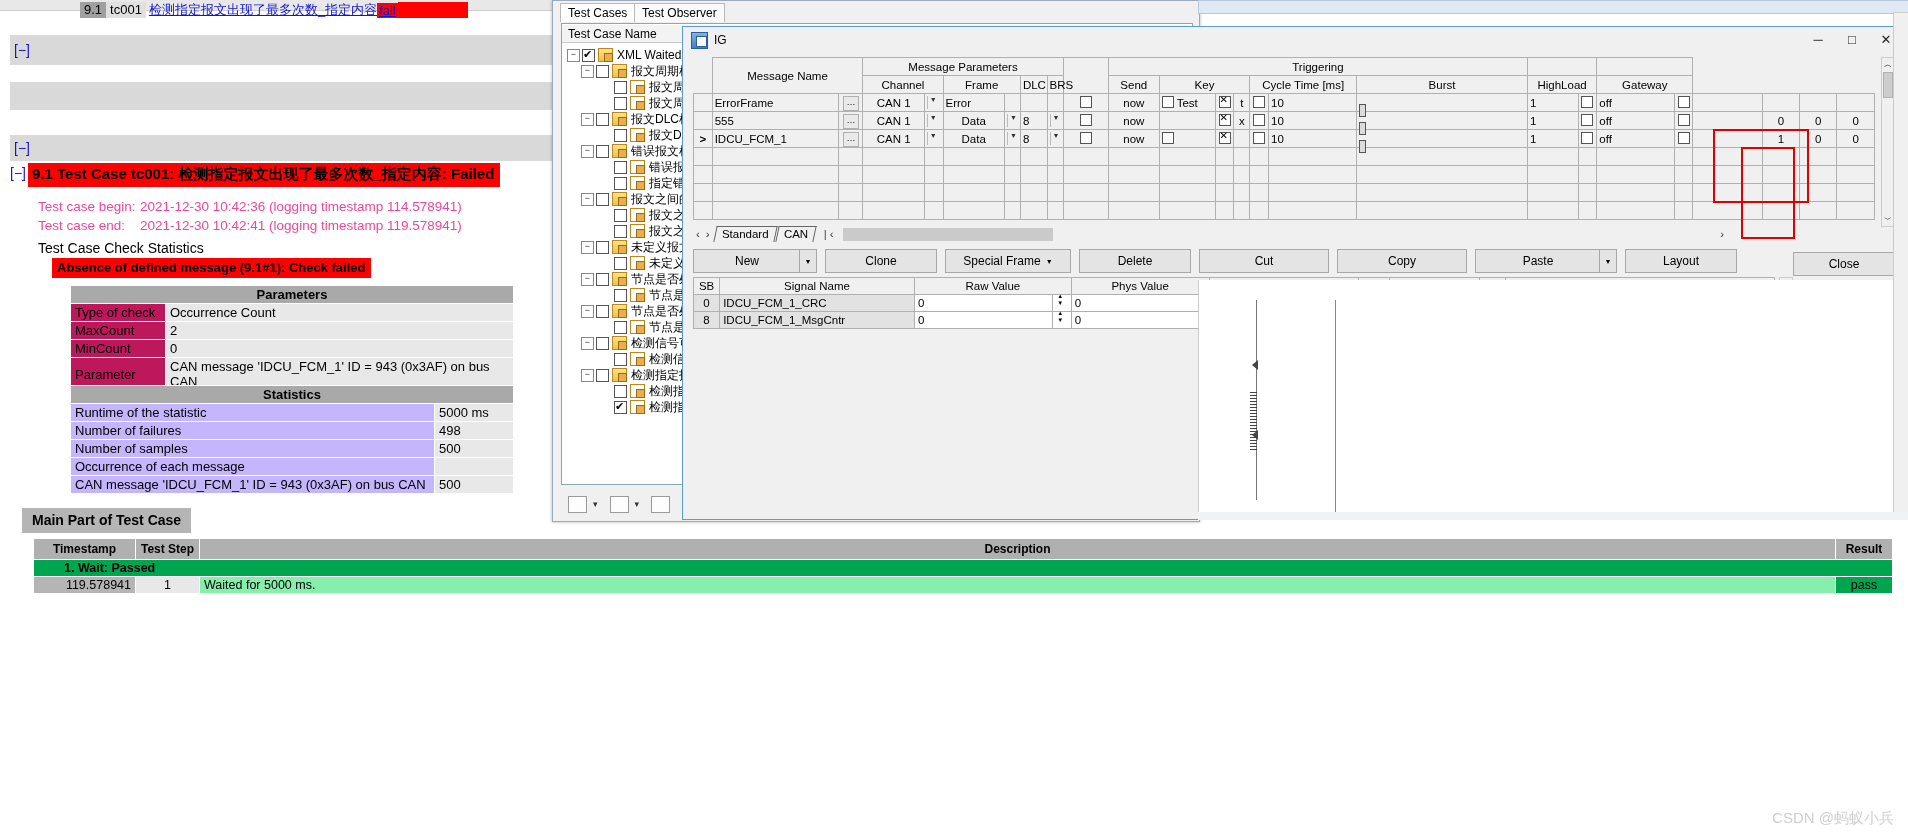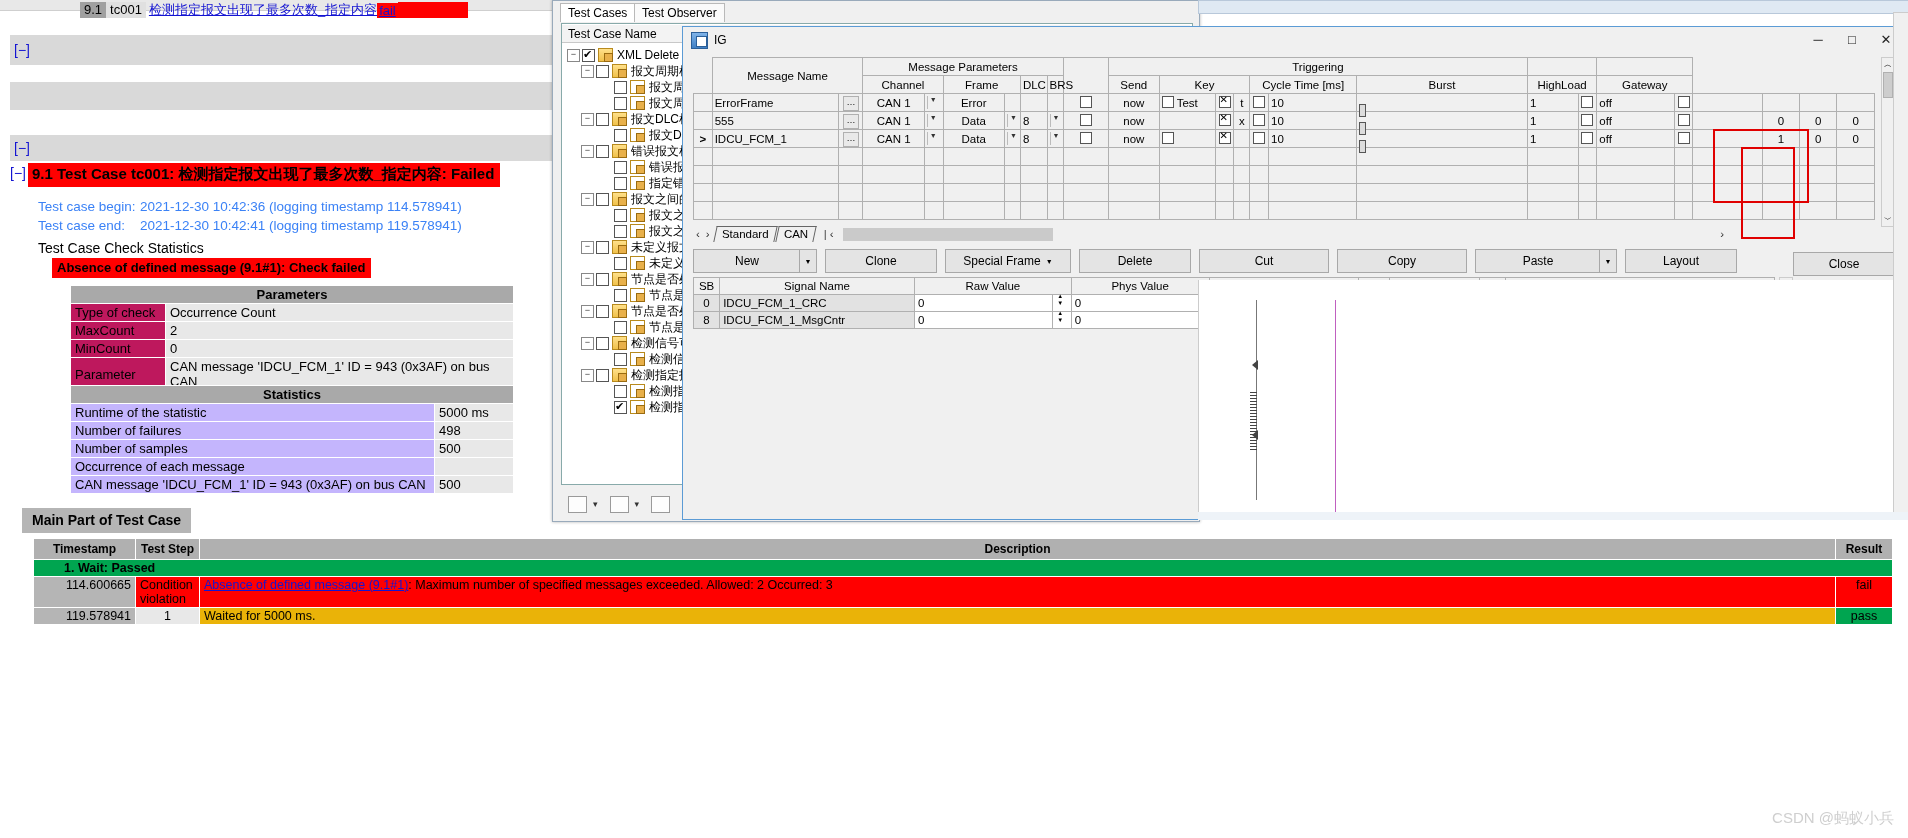--- a/index.html
+++ b/index.html
@@ -19,41 +19,41 @@
   .rpt-link{color:#1414d2;text-decoration:underline;padding-left:3px;}
   .rpt-failbox{background:#ff0000;color:#1414d2;text-decoration:underline;padding:0 2px;}
   .rpt-failfill{background:#ff0000;width:70px;height:16px;}
 
   .grayband{position:absolute;left:10px;background:#d9d9d9;height:30px;}
   .minus{color:#1414d2;font-size:14px;line-height:30px;padding-left:4px;}
 
   .tc-title{position:absolute;left:28px;top:163px;background:#ff0000;color:#000;font-weight:bold;font-size:15px;padding:2px 6px 3px 4px;}
   .tc-minus{position:absolute;left:10px;top:165px;color:#1414d2;font-size:14px;}
 
-  .kv{position:absolute;font-size:13.5px;color:#3b82f6;}
+  .kv{position:absolute;font-size:13.5px;color:#ec4899;}
   .sect-h{position:absolute;font-weight:normal;font-size:14px;}
 
   .chk-fail{position:absolute;left:52px;top:258px;background:#ff0000;color:#000;font-weight:bold;font-size:13px;padding:2px 5px 3px 5px;}
 
   table.rtab{position:absolute;border-collapse:collapse;font-size:13px;}
   table.rtab td,table.rtab th{border:1px solid #fff;padding:1px 4px;font-weight:normal;}
   table.rtab th.hdr{background:#a9a9a9;text-align:center;font-weight:bold;}
   td.lbl{background:#be185d;}
   td.val{background:#e8e8e8;}
   td.lbl2{background:#c4b5fd;}
 
   .mainpart{position:absolute;left:22px;top:508px;background:#b5b5b5;font-weight:bold;font-size:14px;padding:4px 10px 5px 10px;}
 
   table.logtab{position:absolute;left:33px;top:538px;width:1860px;border-collapse:collapse;font-size:12.5px;}
   table.logtab th{background:#b0b0b0;border:1px solid #fff;font-weight:bold;font-size:12px;padding:3px 2px;}
   table.logtab td{border:1px solid #fff;padding:1px 4px;vertical-align:top;}
   .rowgreen{background:#00a550;font-weight:bold;}
   .ts{background:#b5b5b5;text-align:right;width:93px;}
   .step{background:#e8e8e8;text-align:center;width:55px;}
-  .desc{background:#eab308;margin-left:28px;}
+  .desc{background:#86efac;margin-left:28px;}
   .redcell{background:#ff0000;}
   .redlink{color:#1414d2;text-decoration:underline;}
   .resfail{background:#ff0000;text-align:center;}
   .respass{background:#00a550;text-align:center;color:#000;}
 
   .endgroup{position:absolute;left:0;top:668px;width:1908px;background:#d9d9d9;text-align:center;font-weight:bold;font-size:14px;padding:6px 0;}
 
   .csdn{position:absolute;right:14px;bottom:10px;color:#cfcfcf;font-size:15px;}
 
   
@@ -239,26 +239,20 @@
         <th style="width:55px;">Test Step</th>
         <th>Description</th>
         <th style="width:52px;">Result</th>
       </tr>
     </thead>
     <tbody>
       <tr>
         <td class="rowgreen" colspan="4" style="padding-left:30px;">1. Wait: Passed</td>
       </tr>
       <tr>
-        <td class="ts">114.600665</td>
-        <td class="redcell" style="width:55px;">Condition violation</td>
-        <td class="redcell"><span class="redlink">Absence of defined message (9.1#1)</span><span>: Maximum number of specified messages exceeded. Allowed: 2 Occurred: 3</span></td>
-        <td class="resfail">fail</td>
-      </tr>
-      <tr>
         <td class="ts">119.578941</td>
         <td class="step">1</td>
         <td class="desc">Waited for 5000 ms.</td>
         <td class="respass">pass</td>
       </tr>
     </tbody>
   </table>
 
   <div class="csdn">CSDN @蚂蚁小兵</div>
 </div>
@@ -269,21 +263,21 @@
     <div class="tabbtn" style="left:80px;">Test Observer</div>
   </div>
   <div class="canoe-inner"></div>
   <div class="tc-head">Test Case Name</div>
 
   <div class="tree">
     <div class="trow" style="padding-left:0px;">
       <span class="tgl">−</span>
       <span class="cbx checked"></span>
       <span class="ficon grp"></span>
-      <span class="tlabel">XML Delete</span>
+      <span class="tlabel">XML Waited</span>
     </div>
     <div class="trow" style="padding-left:14px;">
       <span class="tgl">−</span>
       <span class="cbx"></span>
       <span class="ficon grp"></span>
       <span class="tlabel">报文周期检</span>
     </div>
     <div class="trow" style="padding-left:34px;">
       <span class="tgl-none"></span>
       <span class="cbx"></span>
@@ -505,21 +499,21 @@
         </tr>
       </thead>
       <tbody>
 
         <tr>
           <td class="cell-g"></td>
           <td class="cell-g">ErrorFrame</td>
           <td class="cell-g" style="text-align:center"><span class="dots">…</span></td>
           <td class="cell-g" style="text-align:center">CAN 1</td>
           <td class="cell-g"><span class="dd">▼</span></td>
-          <td class="cell-g" style="text-align:center">Error</td>
+          <td class="cell-g" style="">Error</td>
           <td class="cell-g"></td>
           <td class="cell-g"></td>
           <td class="cell-g"></td>
           <td class="cell-g" style="text-align:center"><span class="ck"></span></td>
           <td class="cell-g bold" style="text-align:center">now</td>
           <td class="cell-g"><span class="ck"></span> <span>Test</span></td>
           <td class="cell-g" style="text-align:center"><span class="ck x"></span></td>
           <td class="cell-g" style="text-align:center">t</td>
           <td class="cell-g" style="text-align:center"><span class="ck"></span></td>
           <td class="cell-w">10</td>

